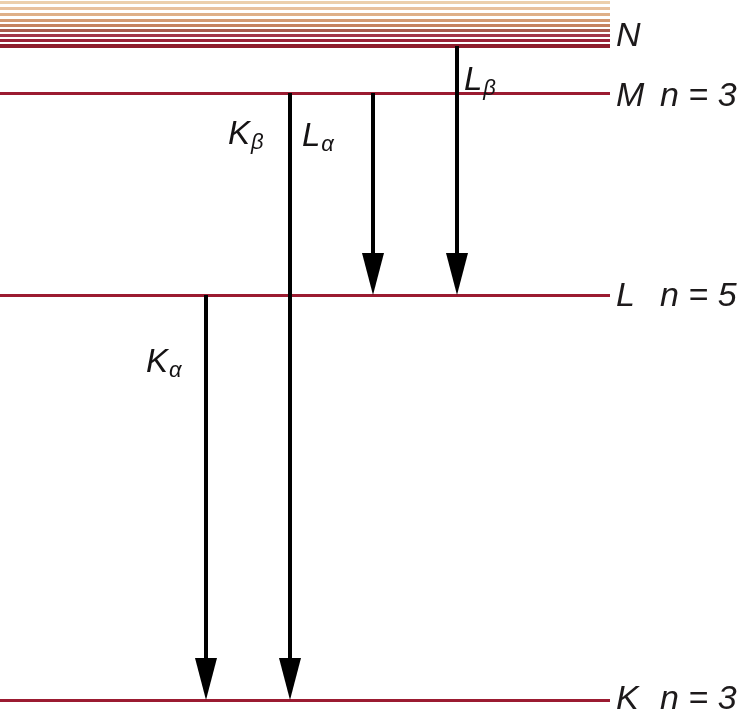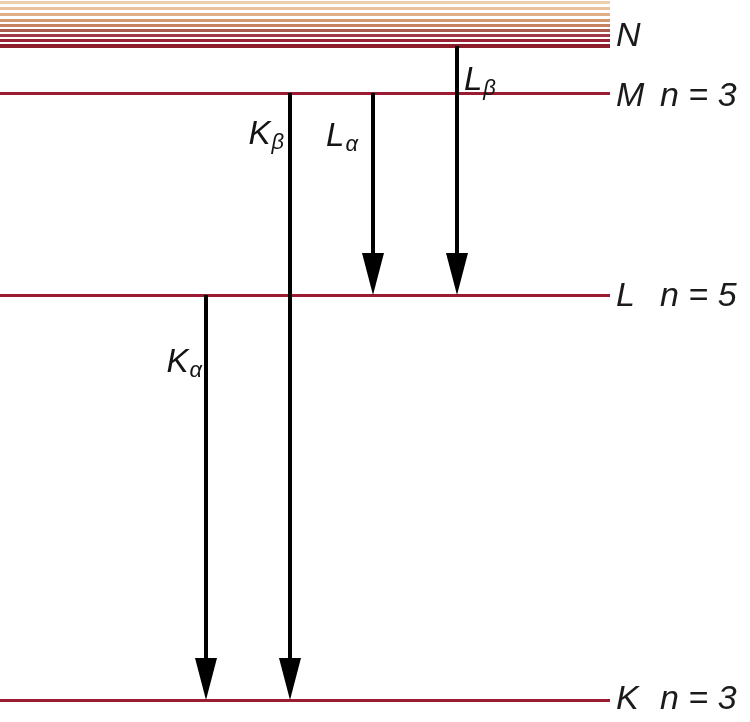--- a/index.html
+++ b/index.html
@@ -42,21 +42,21 @@
   }
   
   .t-label{
     position:absolute;
     font-style:italic;font-size:33px;line-height:1;
     color:#151314;white-space:nowrap;
   }
   .t-label .sub{
     font-size:22px;position:relative;bottom:-5px;margin-left:1px;
   }
-  .t-label.align-right{text-align:right;width:56px;}
+  .t-label.align-right{width:56px;}
 </style>
 </head>
 <body>
 
 <div class="stage">
 
   <div class="band-line" style="top: 1px; background: rgb(236, 207, 172);"></div>
   <div class="band-line" style="top: 7px; background: rgb(232, 193, 157);"></div>
   <div class="band-line" style="top: 13px; background: rgb(223, 176, 136);"></div>
   <div class="band-line" style="top: 19px; background: rgb(211, 154, 114);"></div>

